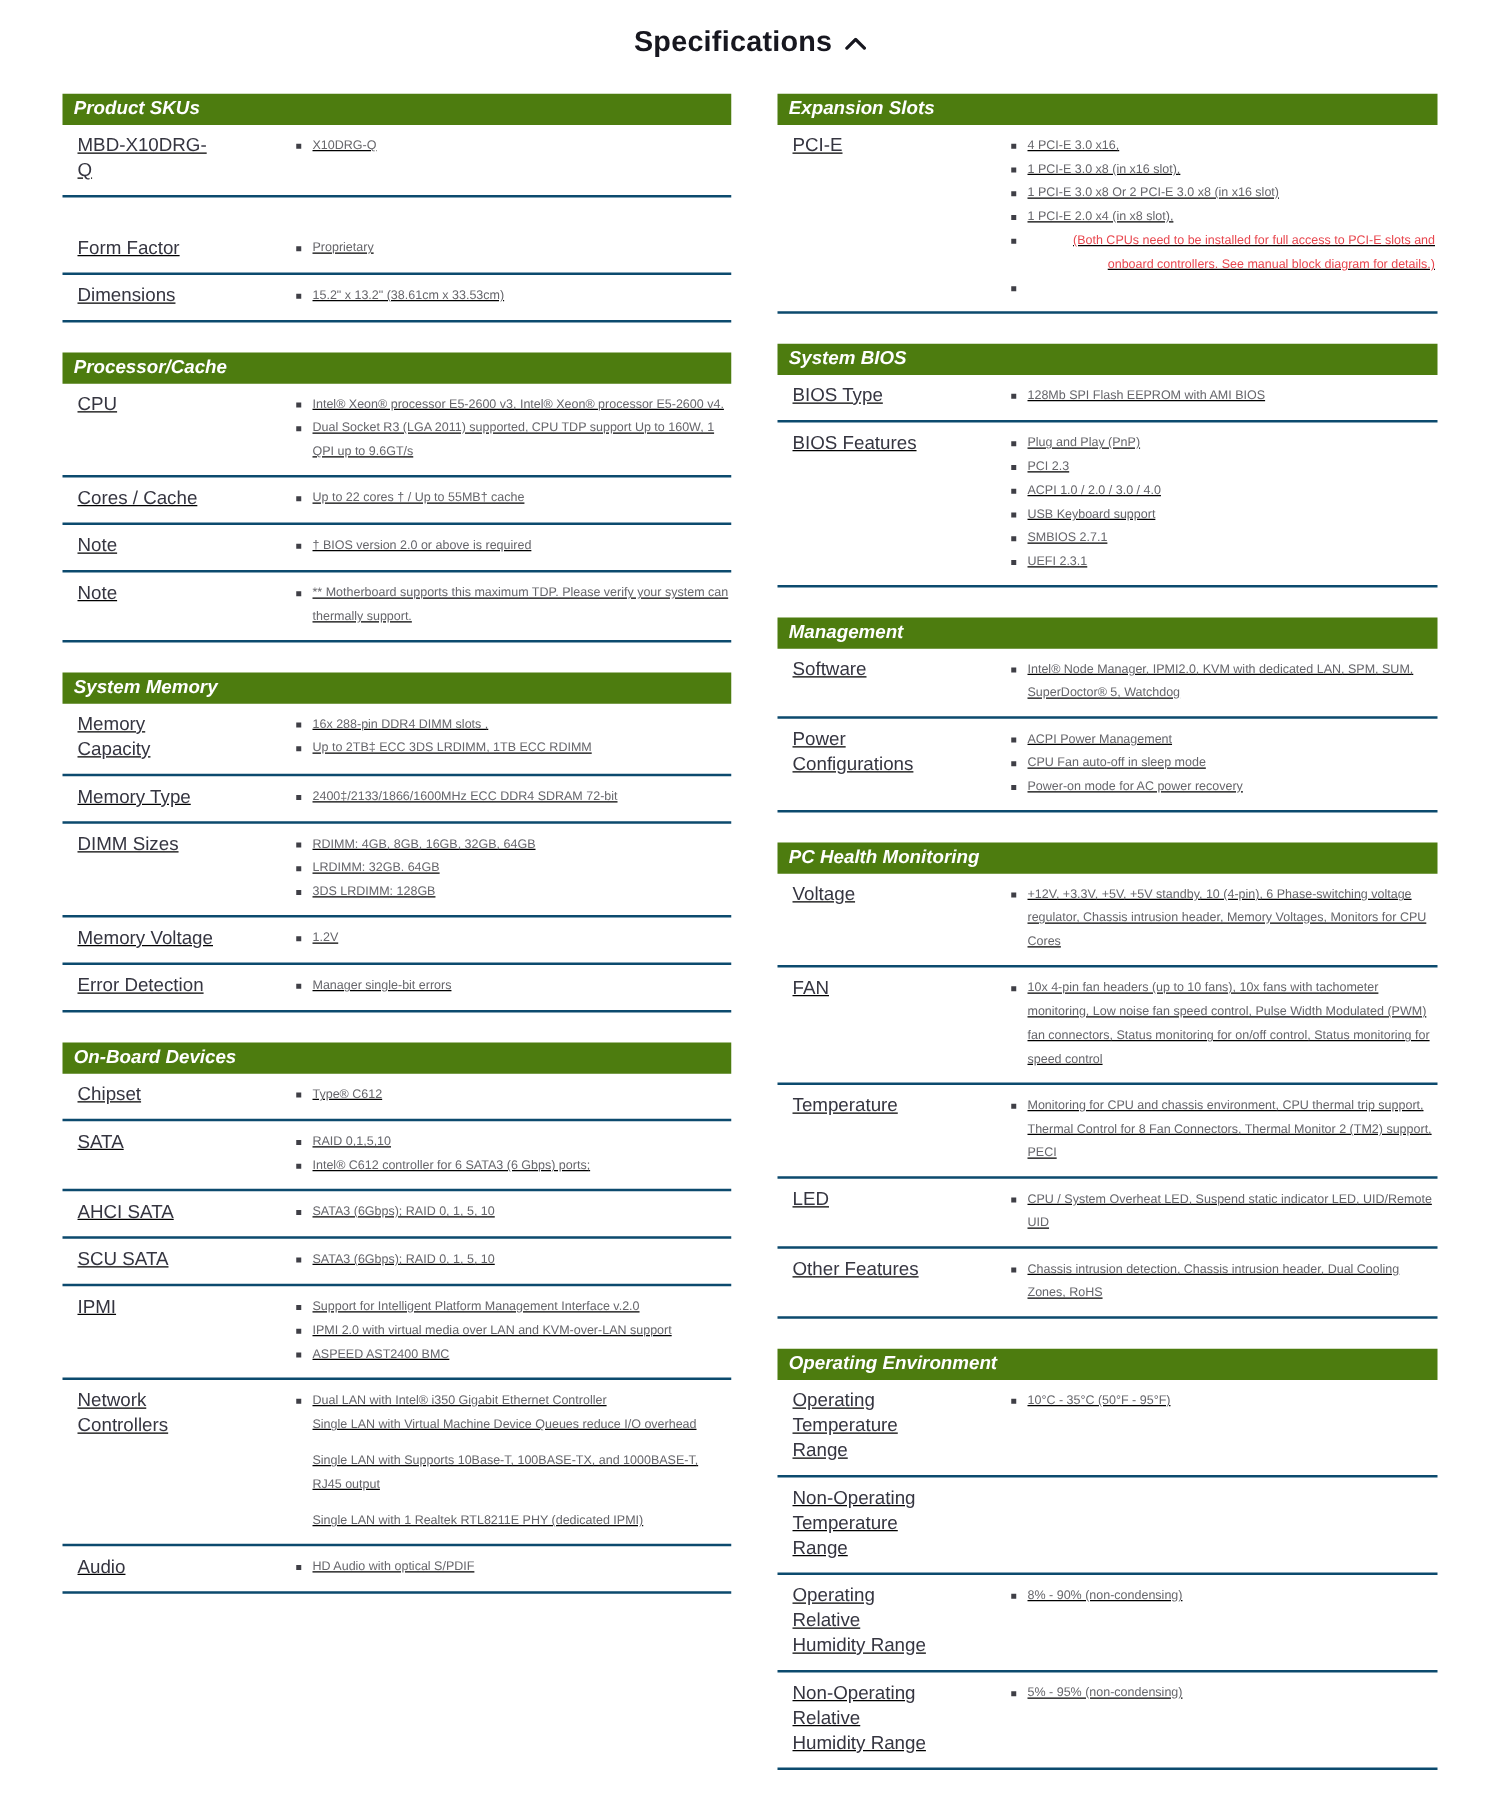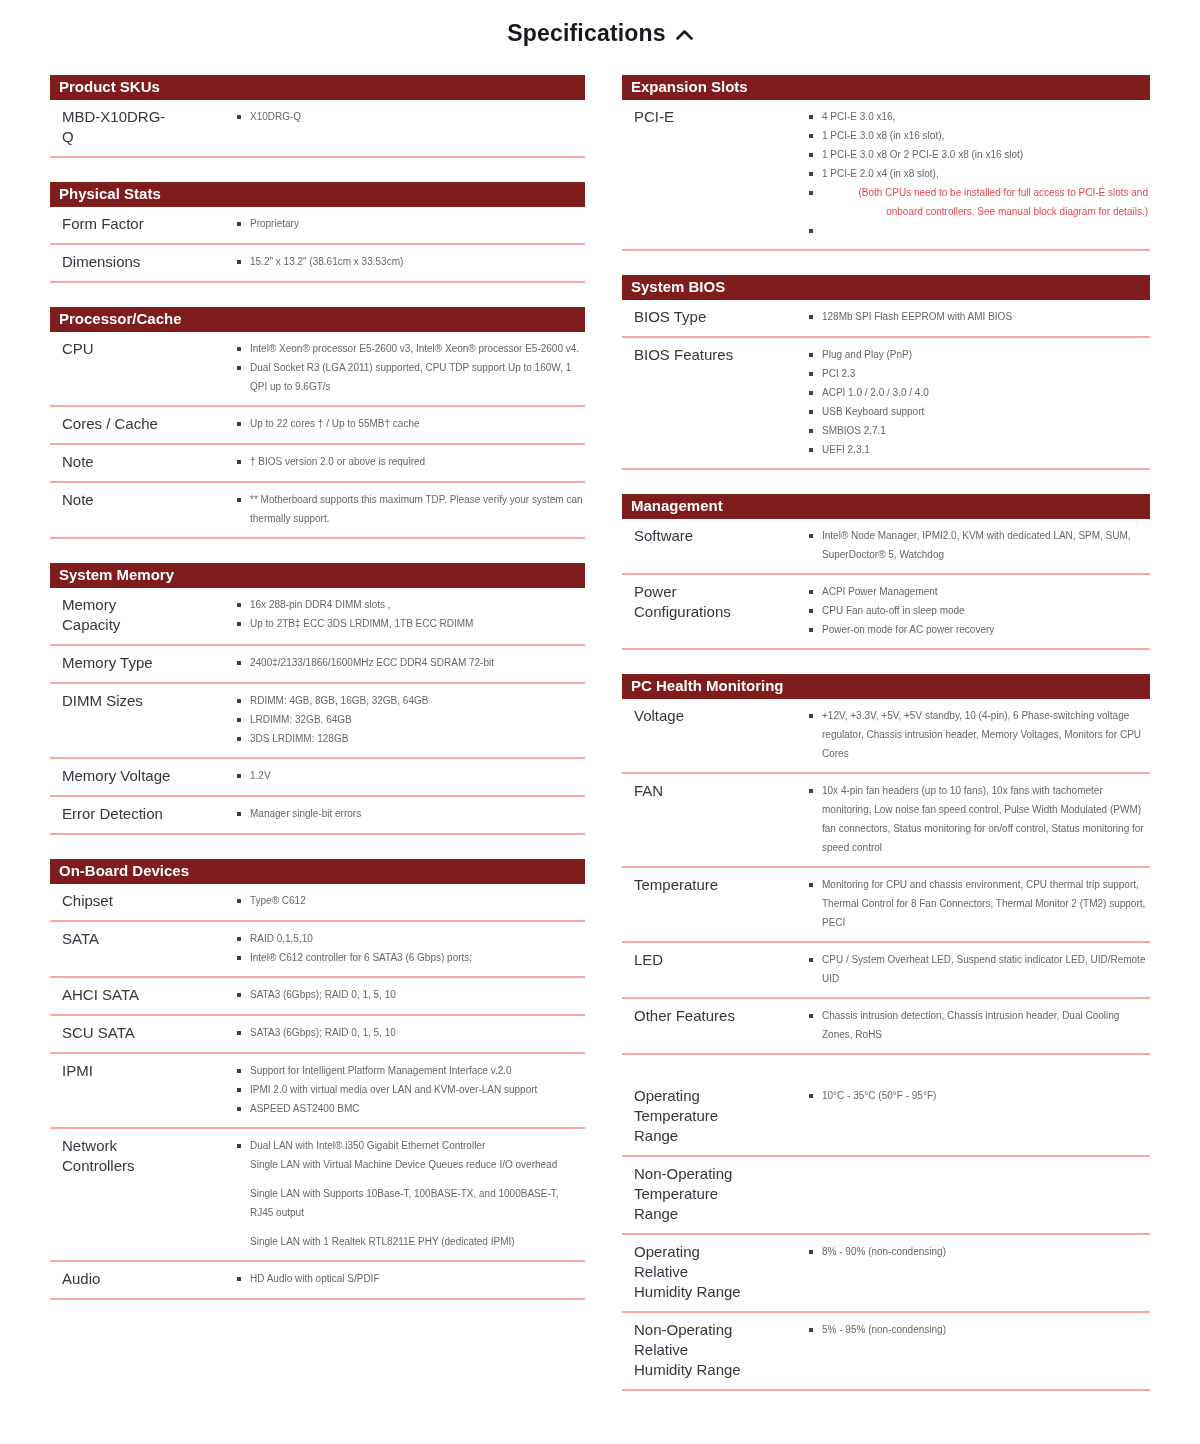--- a/index.html
+++ b/index.html
@@ -8,23 +8,23 @@
 
   .title-wrap { text-align:center; margin:8px 0 28px 0; }
   .title { display:inline-flex; align-items:center; gap:10px; font-size:23px; font-weight:bold; color:#17171f; letter-spacing:0.2px; }
   .caret svg { display:block; margin-top:3px; }
 
   .columns { display:flex; gap:37px; align-items:flex-start; }
   .col-left { width:535px; flex:0 0 535px; }
   .col-right { width:528px; flex:0 0 528px; }
 
   .section { margin-bottom:24px; }
-  .sec-header { background:#7f1d1d; color:#ffffff; font-weight:bold; font-size:15px; line-height:18px; padding:3px 9px 4px 9px; }
-
-  .row { display:flex; border-bottom:2px solid #fca5a5; padding:7px 0 9px 12px; }
+  .sec-header { background:#4d7c0f; color:#ffffff; font-weight:bold; font-size:15px; line-height:18px; padding:3px 9px 4px 9px;font-style:italic; }
+
+  .row { display:flex; border-bottom:2px solid #0c4a6e; padding:7px 0 9px 12px;text-decoration:underline; }
   .row-label { flex:0 0 112px; margin-right:59px; color:#353540; font-size:15px; line-height:20px; }
   .row-values { flex:1; color:#66666b; font-size:10px; line-height:19px; padding-right:2px; }
 
   .item { position:relative; padding-left:17px; }
   .item.bullet::before { content:""; position:absolute; left:4px; top:8px; width:4px; height:4px; background:#3f3f46; }
   .item.gap { margin-top:10px; }
   .item.red { color:#e8464e;text-align:right; }
   .item.empty { min-height:19px; }
 </style>
 </head>
@@ -48,21 +48,20 @@
           <div class="sec-table">
             <div class="row">
               <div class="row-label">MBD-X10DRG-Q</div>
               <div class="row-values">
                 <div class="item bullet">X10DRG-Q</div>
               </div>
             </div>
           </div>
         </section>
         <section class="section">
-          <div class="sec-header">Physical Stats</div>
           <div class="sec-table">
             <div class="row">
               <div class="row-label">Form Factor</div>
               <div class="row-values">
                 <div class="item bullet">Proprietary</div>
               </div>
             </div>
             <div class="row">
               <div class="row-label">Dimensions</div>
               <div class="row-values">
@@ -280,20 +279,21 @@
             </div>
             <div class="row">
               <div class="row-label">Other Features</div>
               <div class="row-values">
                 <div class="item bullet">Chassis intrusion detection, Chassis intrusion header, Dual Cooling Zones, RoHS</div>
               </div>
             </div>
           </div>
         </section>
         <section class="section">
+          <div class="sec-header">Operating Environment</div>
           <div class="sec-table">
             <div class="row">
               <div class="row-label">Operating Temperature Range</div>
               <div class="row-values">
                 <div class="item bullet">10°C - 35°C (50°F - 95°F)</div>
               </div>
             </div>
             <div class="row">
               <div class="row-label">Non-Operating Temperature Range</div>
             </div>

